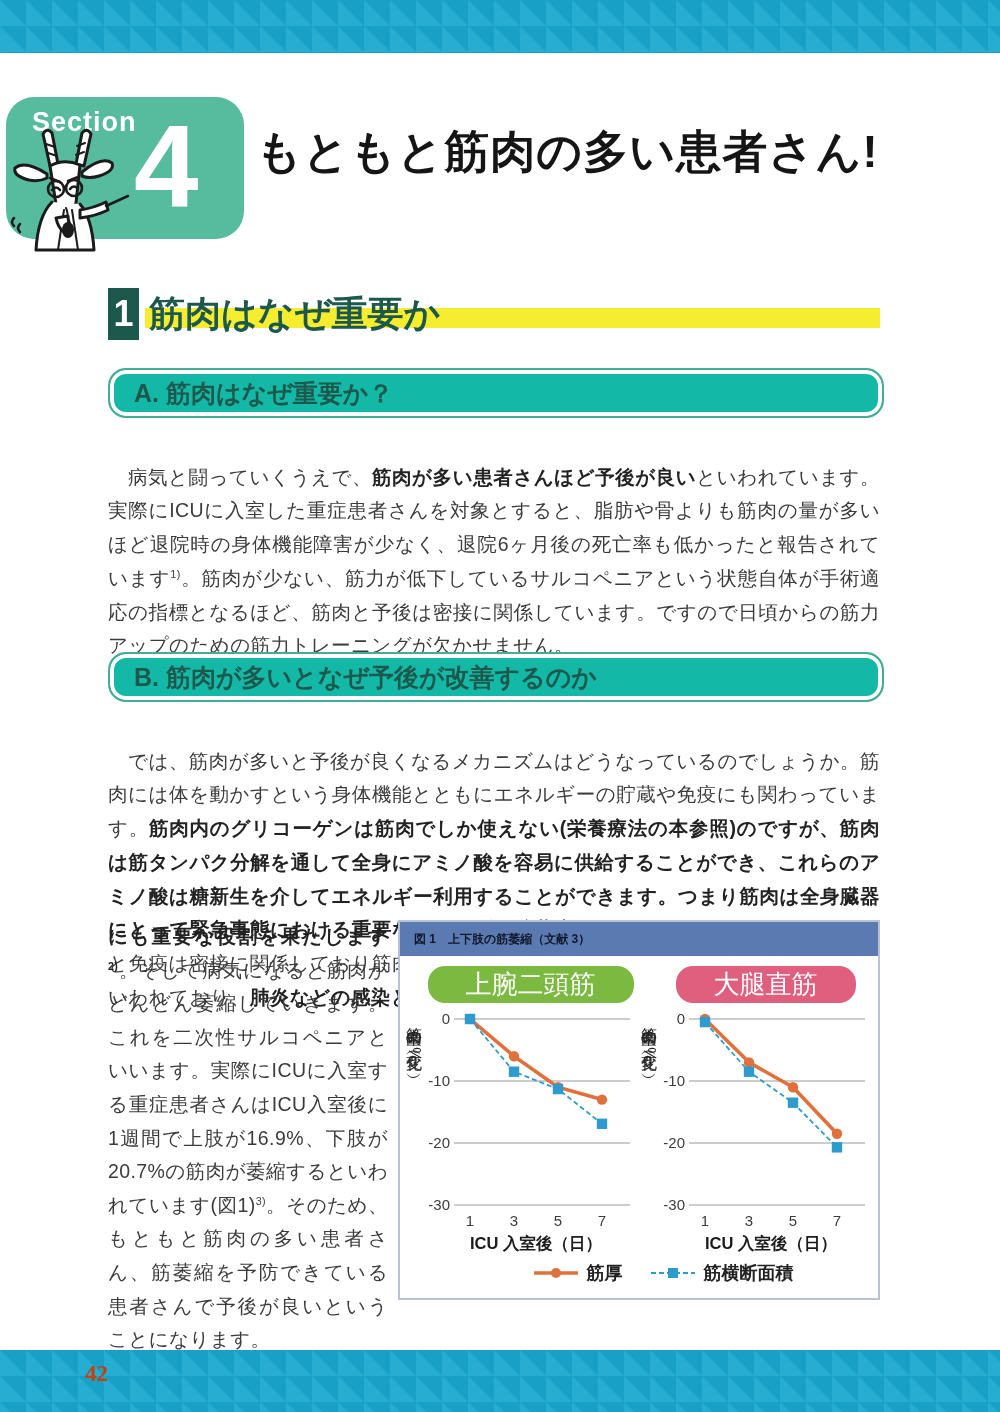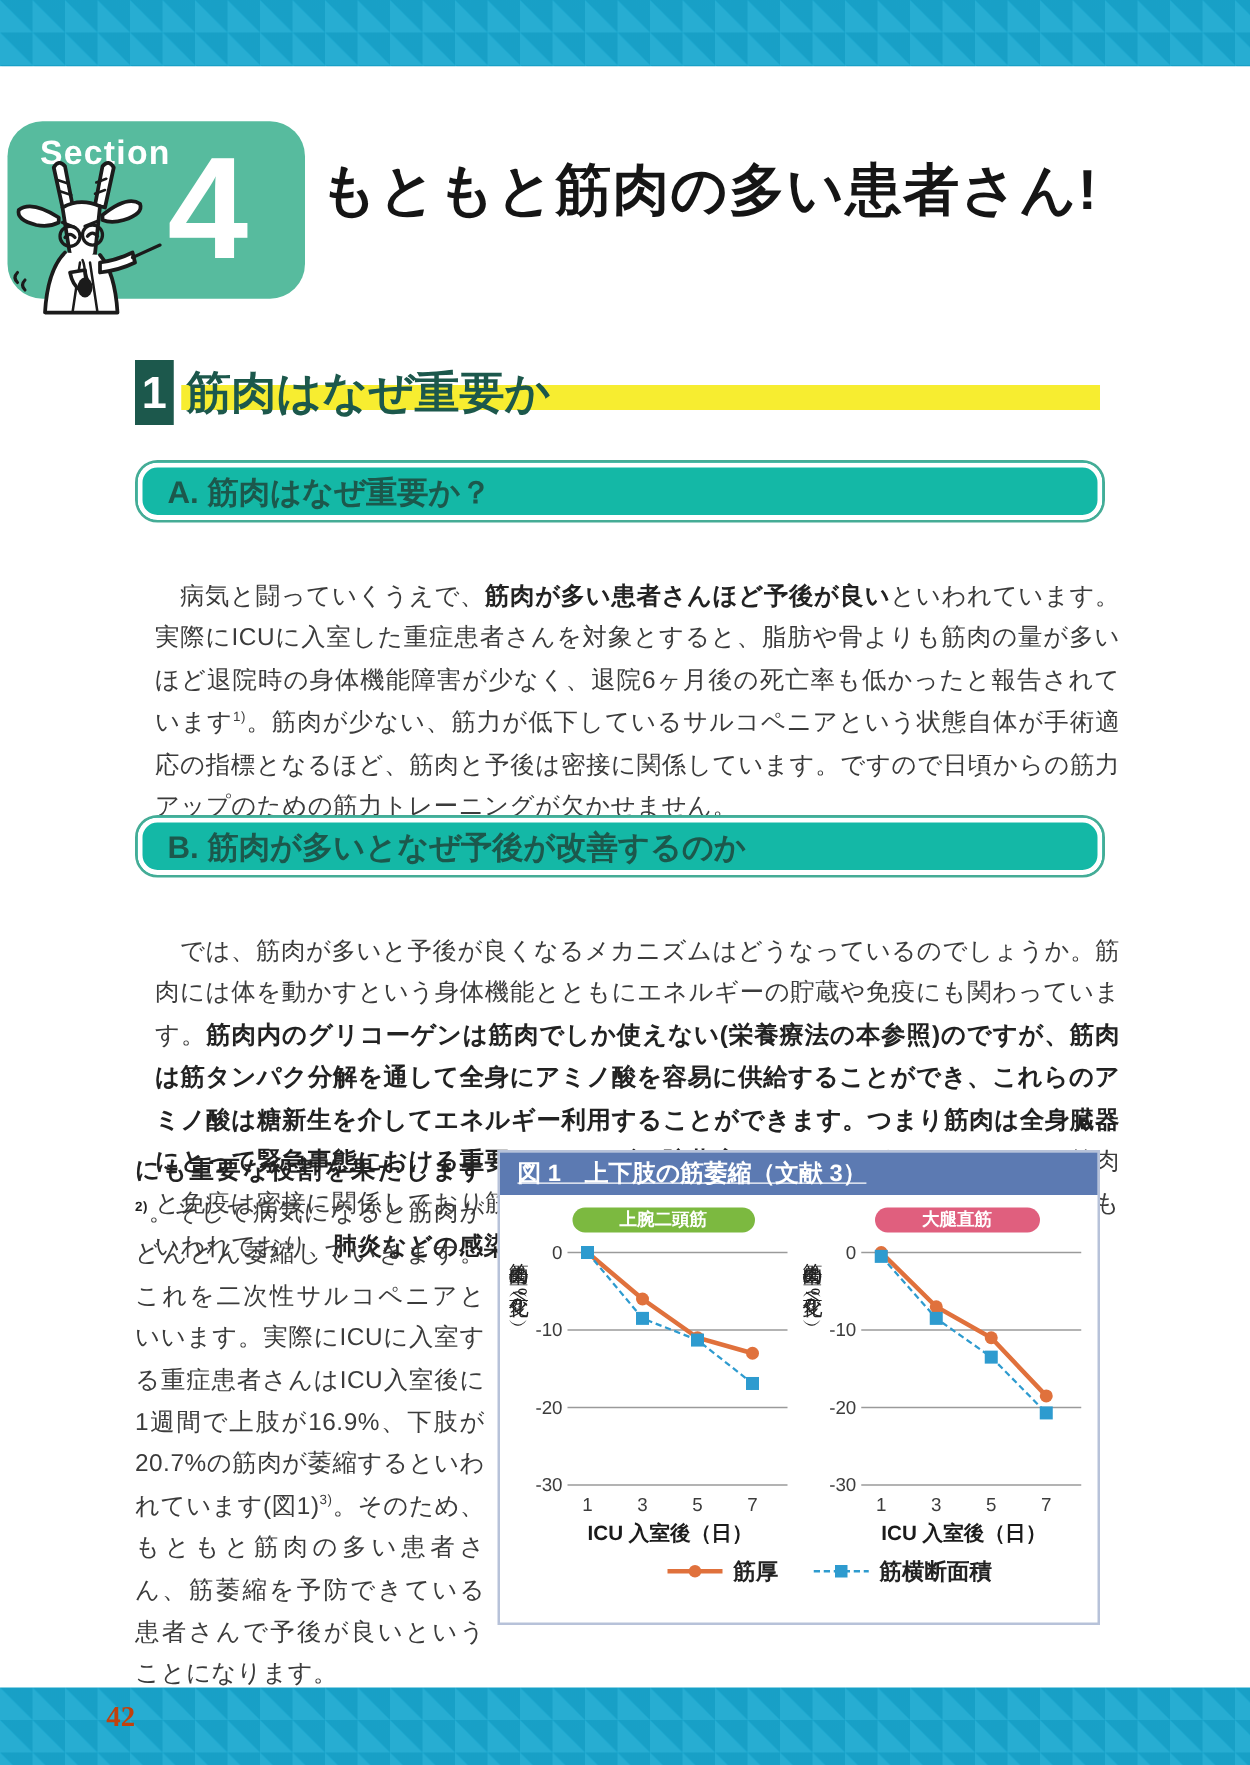--- a/index.html
+++ b/index.html
@@ -41,40 +41,40 @@
 
   
   .ab-box{position:absolute;left:108px;width:772px;height:46px;background:#14b8a6;
     border:2px solid #45ac96;border-radius:18px;box-shadow:inset 0 0 0 4px #ffffff;
     display:flex;align-items:center;}
   .ab-box .ab-title{color:#1c584c;font-weight:700;font-size:25px;padding-left:24px;}
   .box-a{top:368px;} .box-b{top:652px;align-items:center;}
 
   
   .para{position:absolute;color:#3b3b3b;font-size:19.5px;line-height:33.8px;
-    text-align:justify;letter-spacing:0.4px;margin-left:16px;}
+    text-align:justify;letter-spacing:0.4px;}
   .para .b{font-weight:700;color:#222222;}
   .para sup{font-size:0.55em;line-height:0;}
   .para1{left:108px;top:441px;width:772px;}
   .para2{left:108px;top:725px;width:772px;}
 
   
   .split{position:absolute;left:108px;top:900px;width:772px;display:flex;margin-top:20px;}
   .leftcol{width:280px;flex:0 0 auto;color:#3b3b3b;font-size:19.5px;line-height:33.6px;
     text-align:justify;letter-spacing:0.4px;}
   .leftcol .b{font-weight:700;color:#222222;}
   .leftcol sup{font-size:0.55em;line-height:0;}
 
   .figure{margin-left:10px;width:482px;flex:0 0 auto;height:380px;
     border:2px solid #b7c2d9;background:#ffffff;box-sizing:border-box;}
-  .fig-header{height:34px;background:#5c7ab2;color:#ffffff;font-weight:700;
-    font-size:19px;display:flex;align-items:center;padding-left:14px;text-decoration:underline;}
+  .fig-header{height:34px;background:#5c7ab2;color:#0f172a;font-weight:700;
+    font-size:12px;display:flex;align-items:center;padding-left:14px;}
   .charts-row{display:flex;justify-content:space-between;padding:6px 6px 0 2px;}
   .chart-group{display:flex;flex-direction:column;align-items:center;width:236px;}
-  .pill{margin:4px 0 2px 22px;color:#ffffff;font-weight:700;font-size:14px;
+  .pill{margin:4px 0 2px 22px;color:#ffffff;font-weight:400;font-size:26px;
     border-radius:17px;padding:1px 38px;white-space:nowrap;}
   .chart-body{display:flex;flex-direction:row;}
   .ylabel{writing-mode:vertical-rl;font-size:16px;color:#222;height:200px;
     display:flex;align-items:center;margin-top:10px;letter-spacing:2px;}
   .legend{display:flex;justify-content:center;align-items:center;gap:26px;margin-top:2px;padding-left:47px;}
   .legend-item{display:flex;align-items:center;gap:7px;font-size:18px;font-weight:700;color:#222;}
 </style>
 </head>
 <body>
 

